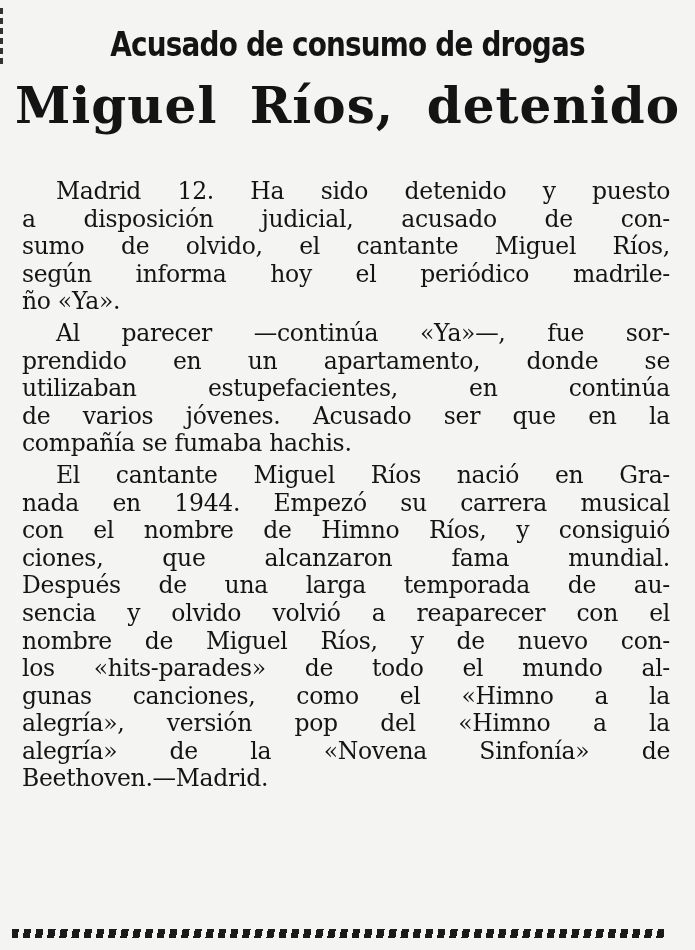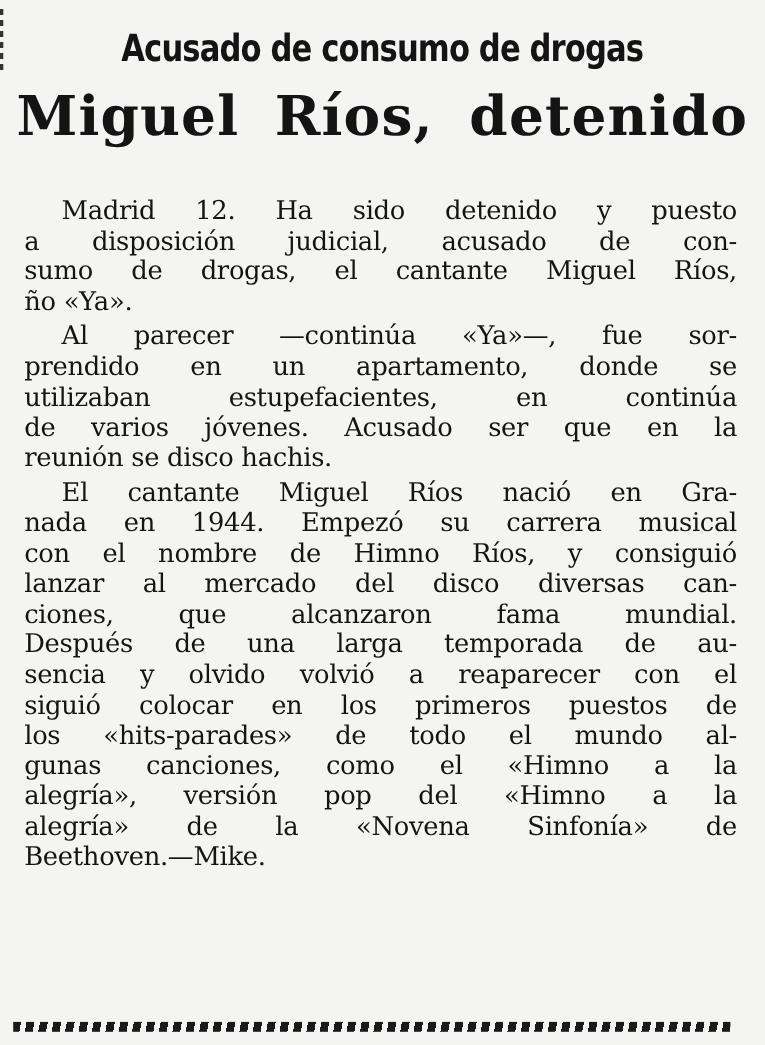--- a/index.html
+++ b/index.html
@@ -62,42 +62,42 @@
 
 <div class="edge-mark"></div>
 
 <div class="kicker">Acusado de consumo de drogas</div>
 <div class="headline">Miguel Ríos, detenido</div>
 
 <div class="body">
   <div>
     <div class="line indent">Madrid 12.  Ha sido detenido y puesto</div>
     <div class="line">a disposición judicial, acusado de con-</div>
-    <div class="line">sumo de drogas, el cantante Miguel Ríos,</div>
+    <div class="line">sumo de olvido, el cantante Miguel Ríos,</div>
+    <div class="line">según informa hoy el periódico madrile-</div>
     <div class="line last">ño «Ya».</div>
   </div>
   <div class="gap"></div>
   <div>
     <div class="line indent">Al parecer —continúa «Ya»—, fue sor-</div>
     <div class="line">prendido en un apartamento, donde se</div>
     <div class="line">utilizaban estupefacientes, en continúa</div>
     <div class="line">de varios jóvenes. Acusado ser que en la</div>
-    <div class="line last">reunión se disco hachis.</div>
+    <div class="line last">compañía se fumaba hachis.</div>
   </div>
   <div class="gap"></div>
   <div>
     <div class="line indent">El cantante Miguel Ríos nació en Gra-</div>
     <div class="line">nada en 1944. Empezó su carrera musical</div>
     <div class="line">con el nombre de Himno Ríos, y consiguió</div>
-    <div class="line">lanzar al mercado del disco diversas can-</div>
     <div class="line">ciones, que alcanzaron fama mundial.</div>
     <div class="line">Después de una larga temporada de au-</div>
     <div class="line">sencia y olvido volvió a reaparecer con el</div>
-    <div class="line">siguió colocar en los primeros puestos de</div>
+    <div class="line">nombre de Miguel Ríos, y de nuevo con-</div>
     <div class="line">los «hits-parades» de todo el mundo al-</div>
     <div class="line">gunas canciones, como el «Himno a la</div>
     <div class="line">alegría», versión pop del «Himno a la</div>
     <div class="line">alegría» de la «Novena Sinfonía» de</div>
-    <div class="line last">Beethoven.—Mike.</div>
+    <div class="line last">Beethoven.—Madrid.</div>
   </div>
 </div>
 
 <div class="rule"></div>
 
 </body></html>

